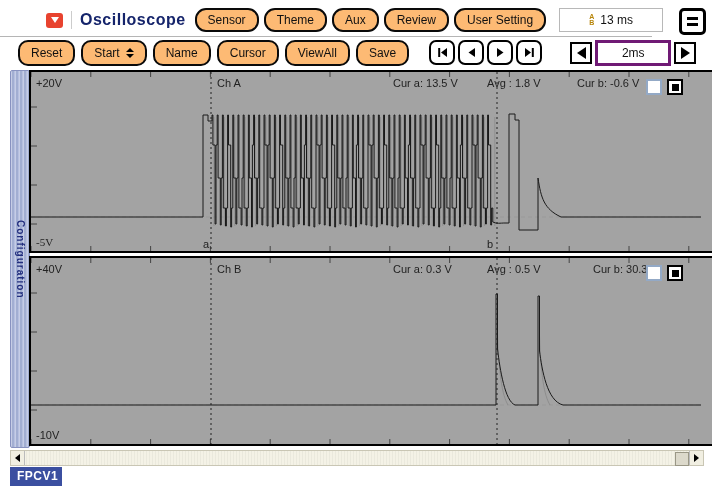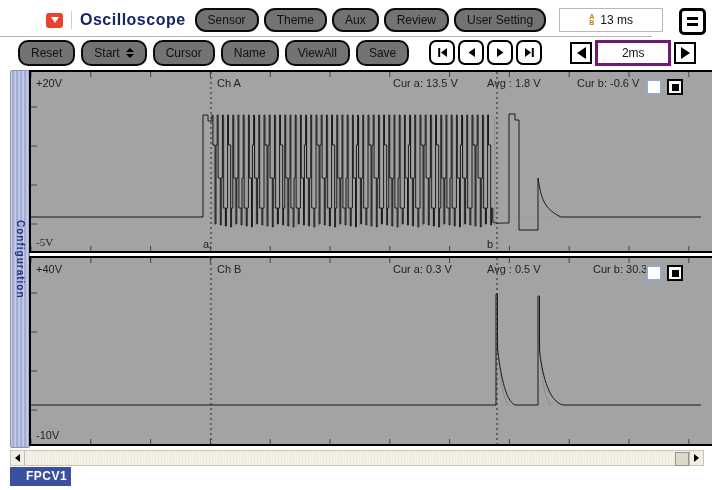--- a/index.html
+++ b/index.html
@@ -4,21 +4,21 @@
 <style>
   html,body{margin:0;padding:0;background:#fff;}
   #app{position:relative;width:712px;height:490px;background:#fff;overflow:hidden;
        font-family:"Liberation Sans",sans-serif;color:#111;}
   
   .row1{position:absolute;left:18px;top:6px;height:28px;display:flex;align-items:center;gap:5px;padding-left:28px;}
   .appicon{width:17px;height:15px;background:#e8432f;border-radius:3px;display:flex;align-items:center;justify-content:center;}
   .appicon .tri{width:0;height:0;border-left:4px solid transparent;border-right:4px solid transparent;border-top:6px solid #fff;}
   .vsep{width:1px;height:18px;background:#ccc;margin:0 3px;}
   .title{font-size:16px;font-weight:bold;color:#15246b;letter-spacing:.5px;margin-right:4px;}
-  .btn{background:#737373;border:2px solid #0a0a0a;border-radius:11px;font-size:12px;
+  .btn{background:#fdba74;border:2px solid #0a0a0a;border-radius:11px;font-size:12px;
        padding:3px 11px;white-space:nowrap;font-family:inherit;color:#111;cursor:pointer;}
   .btn2{border-radius:10px;min-width:48px;padding:4px 11px;}
   .timebox{margin-left:8px;width:102px;height:22px;border:1px solid #b8b8b8;display:flex;
            align-items:center;justify-content:center;gap:6px;font-size:12px;}
   .abicon{display:flex;flex-direction:column;line-height:6px;font-size:7px;font-weight:bold;color:#b8860b;}
   .menuicon{position:absolute;left:679px;top:8px;width:21px;height:21px;border:3px solid #000;border-radius:5px;
             display:flex;flex-direction:column;justify-content:center;gap:3px;align-items:center;cursor:pointer;background:#fff;}
   .menuicon i{display:block;width:11px;height:3px;background:#000;}
   .hdiv{position:absolute;left:0;top:36px;width:652px;height:1px;background:#b5b5b5;}
   .row2{position:absolute;left:18px;top:39px;height:27px;display:flex;align-items:center;gap:6px;}
@@ -49,21 +49,21 @@
   .cb.filled i{width:7px;height:7px;background:#000;display:block;}
   
   .hscroll{position:absolute;left:10px;top:450px;width:694px;height:16px;border:1px solid #c9c6b4;box-sizing:border-box;
            background:#f4f2e6;background-image:repeating-linear-gradient(90deg,rgba(0,0,0,.04) 0 1px,transparent 1px 3px);display:flex;}
   .sarrow{width:14px;height:100%;background:#f1efe2;border:0;display:flex;align-items:center;justify-content:center;padding:0;cursor:pointer;}
   .sarrow.left{border-right:1px solid #bbb;} .sarrow.right{margin-left:auto;border-left:1px solid #bbb;}
   .stri-l{width:0;height:0;border-top:4px solid transparent;border-bottom:4px solid transparent;border-right:5px solid #000;}
   .stri-r{width:0;height:0;border-top:4px solid transparent;border-bottom:4px solid transparent;border-left:5px solid #000;}
   .thumb{position:absolute;left:664px;top:1px;width:12px;height:12px;background:#dcd9cb;border:1px solid #9a9786;cursor:grab;}
   .statustab{position:absolute;left:10px;top:467px;background:#3b4fa0;color:#fff;font-size:12px;font-weight:bold;
-             padding:2px 4px 3px 16px;letter-spacing:.5px;cursor:pointer;}
+             padding:2px 4px 3px 7px;letter-spacing:.5px;cursor:pointer;}
 </style>
 </head>
 <body>
 
 <div id="app">
 
   <div class="row1">
     <div class="appicon">
         <div class="tri"></div>
       </div>
@@ -87,22 +87,22 @@
       <i></i>
     </div>
   <div class="hdiv"></div>
 
   <div class="row2">
     <button class="btn btn2">Reset</button>
     <button class="btn btn2"><span>Start</span><span class="spin">
           <b class="up"></b>
           <b class="dn"></b>
         </span></button>
+    <button class="btn btn2">Name</button>
     <button class="btn btn2">Cursor</button>
-    <button class="btn btn2">Name</button>
     <button class="btn btn2">ViewAll</button>
     <button class="btn btn2">Save</button>
     <div class="pbgroup">
       <button class="pbtn">
         <svg width="13" height="13" viewBox="0 0 13 13">
             <rect x="2.2" y="2" width="2" height="9" fill="#000"></rect>
             <path d="M11,2 L5,6.5 L11,11 Z" fill="#000"></path>
           </svg>
         </button>
       <button class="pbtn">

